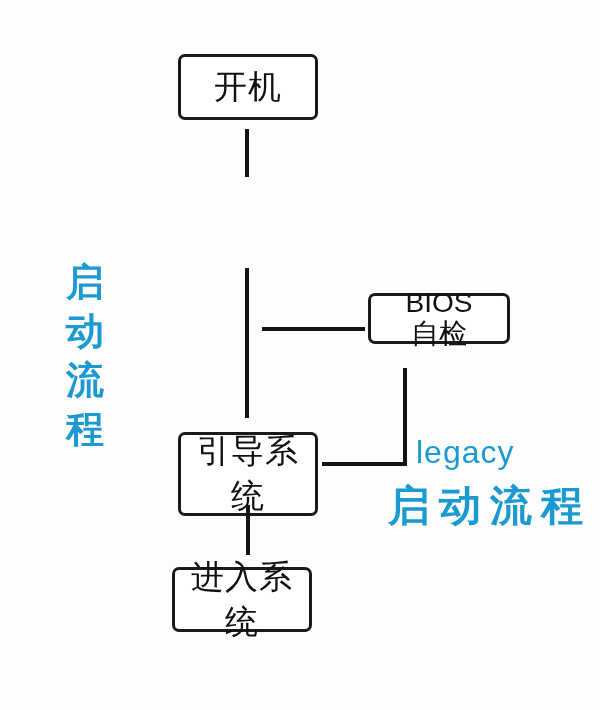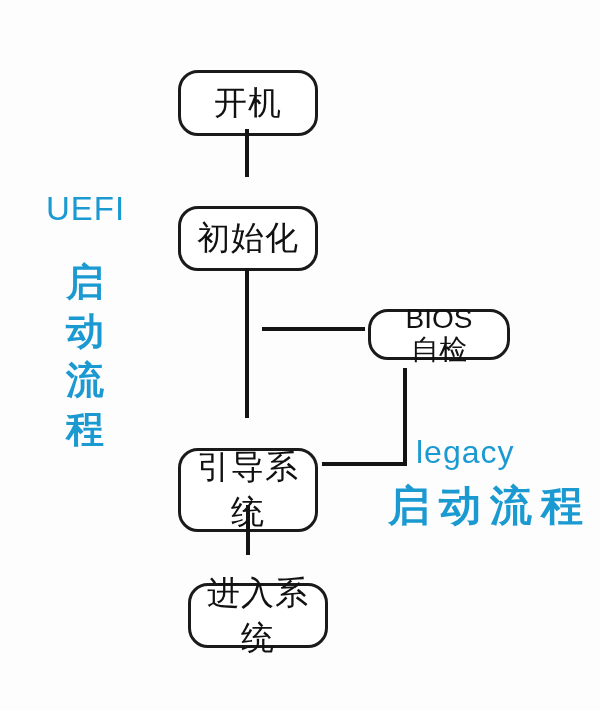--- a/index.html
+++ b/index.html
@@ -13,38 +13,37 @@
     width: 600px;
     height: 710px;
     background: #fdfdfd;
     overflow: hidden;
   }
   
   .node {
     position: absolute;
     background: #ffffff;
     border: 3px solid #1a1a1a;
-    border-radius: 20px;
+    border-radius: 7px;
     display: flex;
     align-items: center;
     justify-content: center;
     color: #111111;
     font-size: 33px;
     letter-spacing: 1px;
     box-sizing: border-box;
     text-align: center;
-    margin-top: 16px;
   }
   #node-power-on  { left: 178px; top: 54px;  width: 140px; height: 66px; }
   #node-init      { left: 178px; top: 190px; width: 140px; height: 65px; }
   #node-bios      { left: 368px; top: 293px; width: 142px; height: 51px;
                     flex-direction: column; font-size: 28px; line-height: 1.08;
                     letter-spacing: 0; }
   #node-boot      { left: 178px; top: 432px; width: 140px; height: 84px; }
-  #node-enter     { left: 188px; top: 567px; width: 140px; height: 65px; }
+  #node-enter     { left: 172px; top: 567px; width: 140px; height: 65px; }
 
   
   .line {
     position: absolute;
     background: #141414;
   }
   #line-power-init   { left: 245px; top: 129px; width: 4px;  height: 48px; }
   #line-init-boot    { left: 245px; top: 268px; width: 4px;  height: 150px; }
   #line-branch-bios  { left: 262px; top: 327px; width: 103px; height: 4px; }
   #line-bios-down    { left: 403px; top: 368px; width: 4px;  height: 98px; }
@@ -92,23 +91,20 @@
 <body>
 
 <div id="stage">
 
   <div class="node" id="node-power-on">
     <span>开机</span>
   </div>
 
   <div class="line" id="line-power-init"></div>
 
-  <div class="node" id="node-init">
-    <span>初始化</span>
-  </div>
 
   <div class="line" id="line-init-boot"></div>
   <div class="line" id="line-branch-bios"></div>
 
   <div class="node" id="node-bios">
     <span>BIOS</span>
     <span>自检</span>
   </div>
 
   <div class="line" id="line-bios-down"></div>
@@ -117,21 +113,20 @@
   <div class="node" id="node-boot">
     <span>引导系统</span>
   </div>
 
   <div class="line" id="line-boot-enter"></div>
 
   <div class="node" id="node-enter">
     <span>进入系统</span>
   </div>
 
-  <div class="accent" id="uefi-title">UEFI</div>
   <div class="accent" id="uefi-vertical">
     <span class="vchar">启</span>
     <span class="vchar">动</span>
     <span class="vchar">流</span>
     <span class="vchar">程</span>
   </div>
 
   <div class="accent" id="legacy-title">legacy</div>
   <div class="accent" id="legacy-subtitle">启动流程</div>
 

